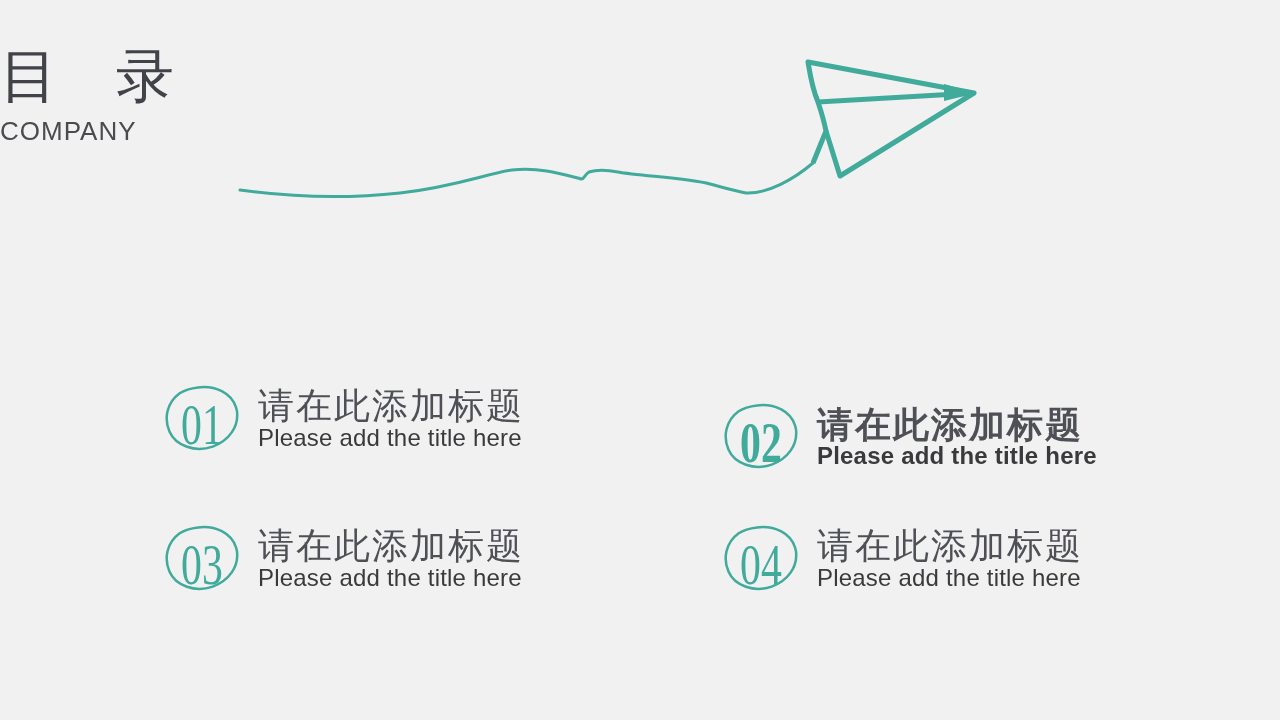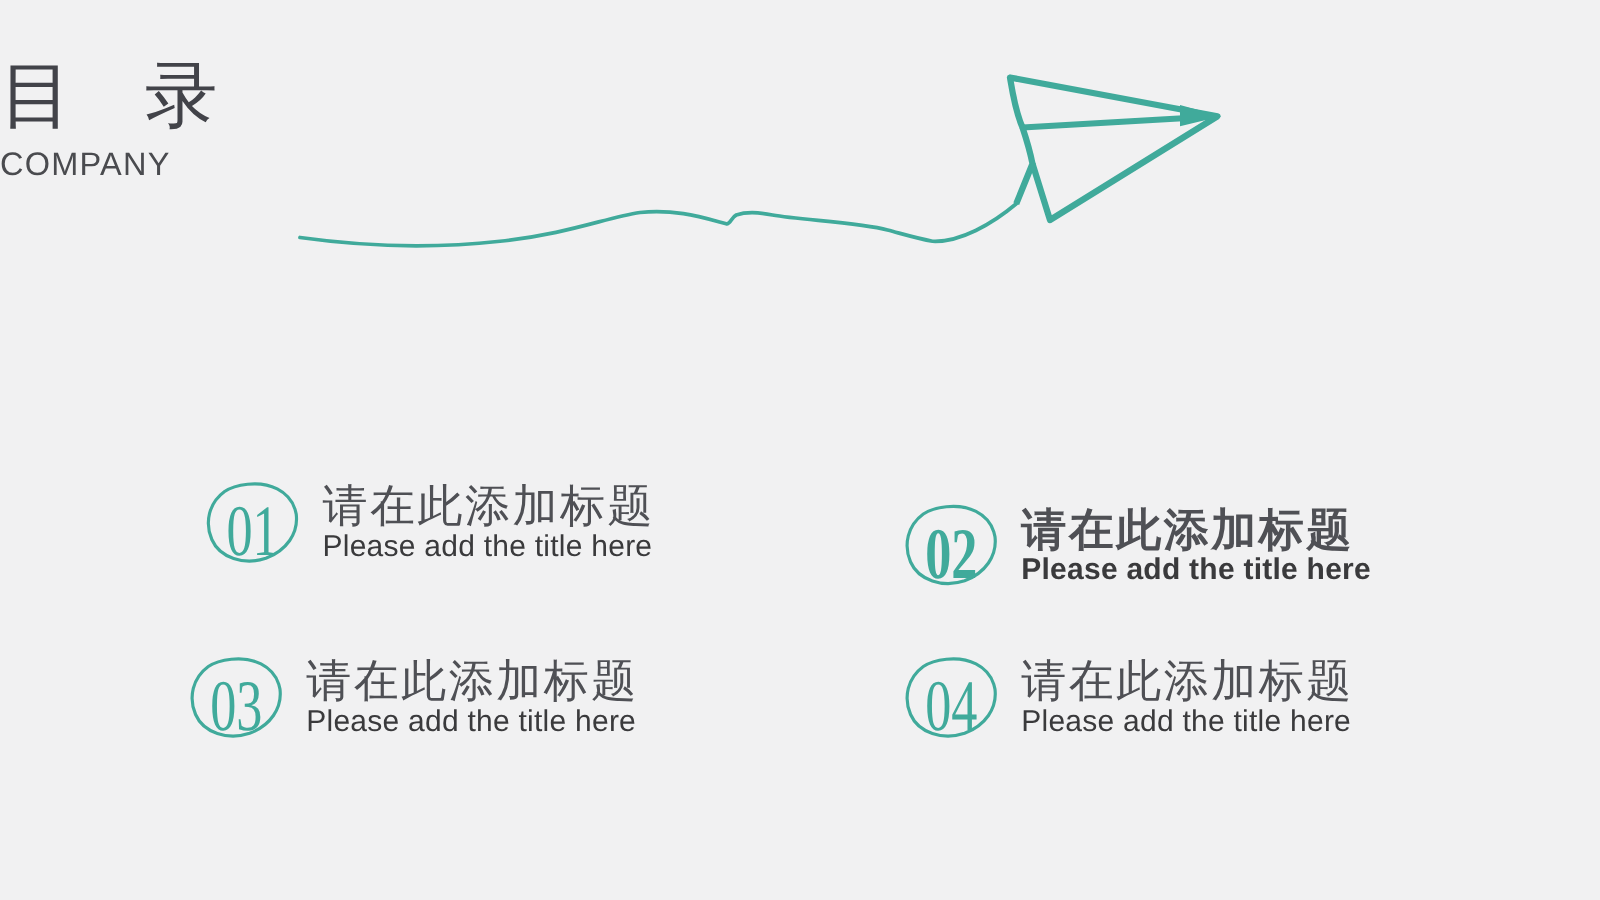--- a/index.html
+++ b/index.html
@@ -21,21 +21,21 @@
   
   .deco { position:absolute; left:0; top:0; width:1280px; height:720px; pointer-events:none; }
   .deco .stroke { fill:none; stroke:var(--accent,#40AA9B); }
   .deco .trail { stroke-width:3; stroke-linecap:round; }
   .deco .plane { stroke-width:5; stroke-linejoin:round; }
   .deco .nose  { fill:var(--accent,#40AA9B); stroke:none; }
   
   .toc-item { position:absolute; display:flex; align-items:center; gap:17px; }
   .pos-1 { left:163px; top:384px; }
   .pos-2 { left:722px; top:402px;font-weight:bold; }
-  .pos-3 { left:150px; top:524px;align-items:center; }
+  .pos-3 { left:163px; top:524px;align-items:center; }
   .pos-4 { left:722px; top:524px; }
   .num-circle { position:relative; width:78px; height:68px; flex:none; }
   .num-circle svg { position:absolute; inset:0; width:100%; height:100%; }
   .num-circle .ring { fill:none; stroke:var(--accent,#40AA9B); stroke-width:2.6; }
   .num {
     position:absolute; inset:0; display:flex; align-items:center; justify-content:center;
     padding-top:14px; box-sizing:border-box;
     font-family:"Liberation Serif", serif; font-size:58px; line-height:1;
     color:var(--accent,#40AA9B); transform:scaleX(.72);
   }

